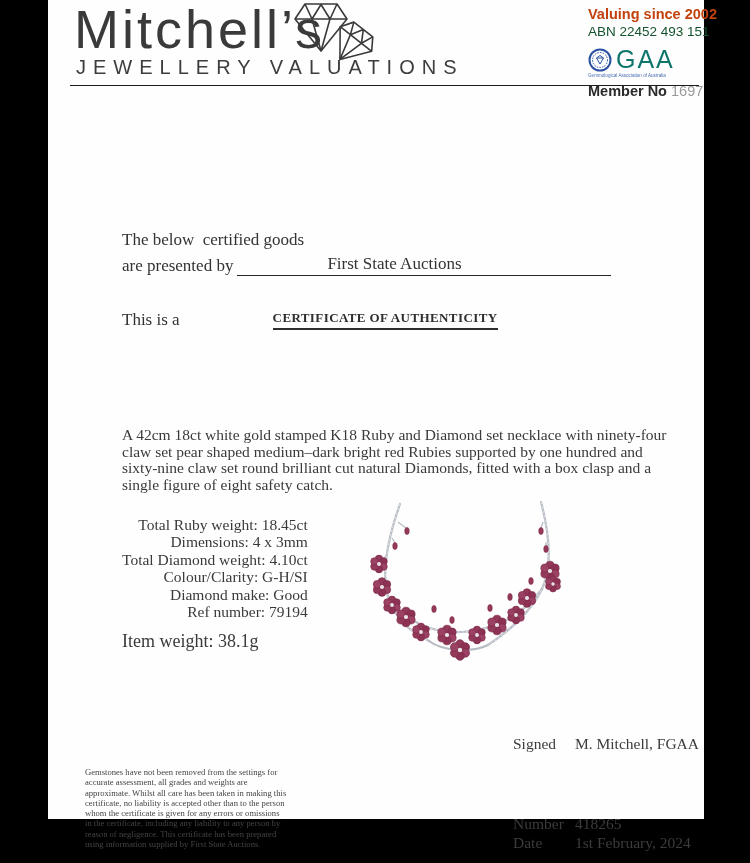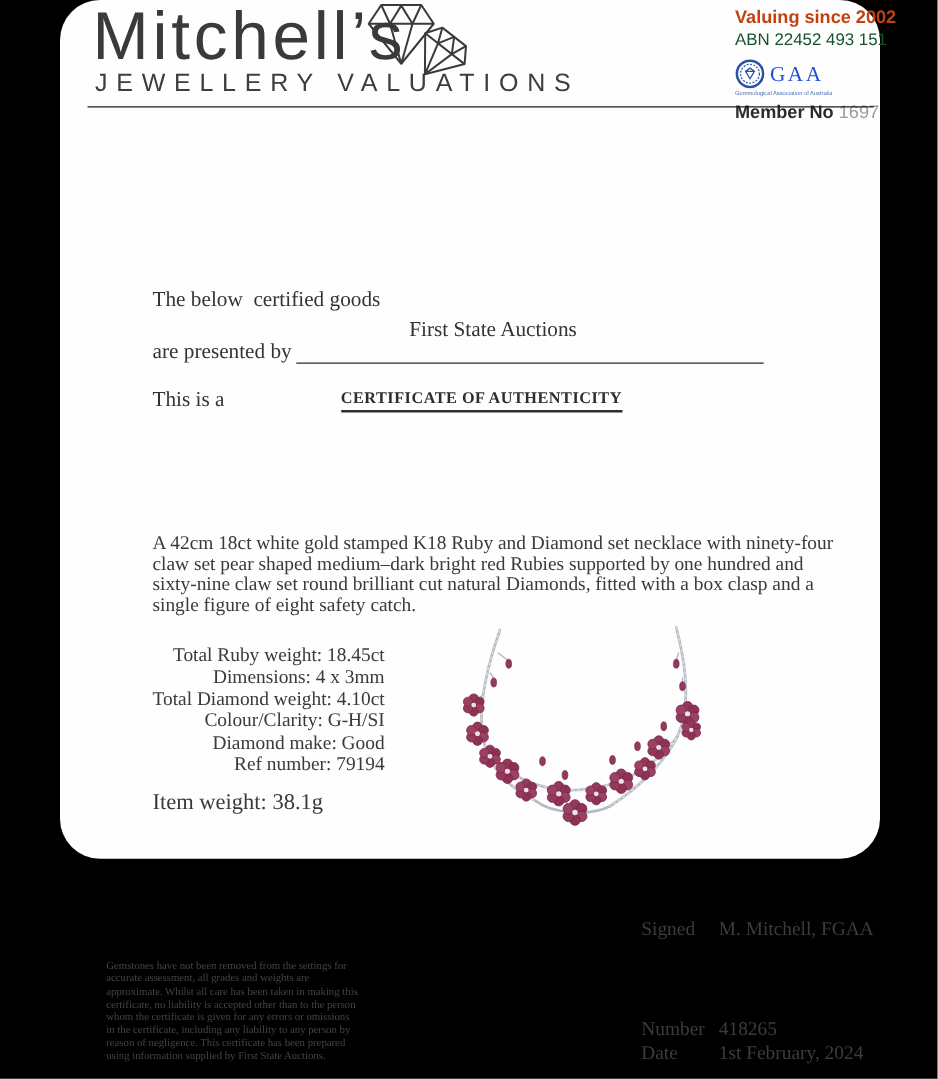--- a/index.html
+++ b/index.html
@@ -1,23 +1,22 @@
 <!DOCTYPE html>
 <html><head>
 <meta charset="utf-8">
 <style>
   html,body{margin:0;padding:0;}
   body{
     width:750px;height:863px;background:#000;position:relative;overflow:hidden;
     font-family:"Liberation Serif","DejaVu Serif",serif;
   }
   .page{
-    position:absolute;left:48px;top:0;width:656px;height:687px;background:#fefefe;
+    position:absolute;left:48px;top:0;width:656px;height:819px;background:#fefefe;
     color:#353535;
-    border-radius:32px;
   }
   
   .logo-name{
     position:absolute;left:26px;top:-2px;
     font-family:"Liberation Sans","DejaVu Sans",sans-serif;
     font-weight:300;font-size:54px;letter-spacing:3px;color:#3a3a3a;
   }
   .logo-diamonds{position:absolute;left:244px;top:1px;}
   .logo-tagline{
     position:absolute;left:28px;top:56px;
@@ -25,38 +24,38 @@
     font-weight:400;font-size:20px;letter-spacing:7px;color:#3d3d3d;
   }
   .hdr-right{
     position:absolute;left:540px;top:6px;width:115px;
     font-family:"Liberation Sans","DejaVu Sans",sans-serif;
   }
   .valuing{font-size:14.5px;font-weight:bold;color:#c2410c;white-space:nowrap;}
   .abn{font-size:13.5px;color:#14532d;margin-top:2px;white-space:nowrap;}
   .gaa-row{margin-top:8px;display:flex;align-items:center;gap:4px;}
   .gaa-text{
-    font-family:Liberation Serif, serif;
-    font-size:17px;color:#1d4ed8;letter-spacing:2px;line-height:1;
+    font-family:Liberation Sans, sans-serif;
+    font-size:25px;color:#0f766e;letter-spacing:2px;line-height:1;
   }
   .gaa-sub{font-size:4.6px;color:#4b6fb5;margin-top:1px;white-space:nowrap;}
   .member{font-size:14.5px;margin-top:5px;white-space:nowrap;}
   .member b{color:#2b2b2b;font-weight:bold;}
   .member span{color:#9b9b9b;}
   .header-rule{
     position:absolute;left:22px;top:85px;width:629px;height:0;
     border-top:1.6px solid #1c1c1c;
   }
   
   .presented{position:absolute;left:74px;top:230px;font-size:17px;color:#333;}
   .presented .l1{white-space:pre-wrap;}
   .presented .l2{display:flex;align-items:flex-end;margin-top:4px;}
   .blank-line{
     display:inline-block;width:374px;border-bottom:1.6px solid #2a2a2a;
-    margin-left:4px;padding-bottom:16px;
+    margin-left:4px;padding-bottom:1px;
   }
   .presenter{margin-left:90px;}
   
   .cert-row{position:absolute;left:74px;top:310px;font-size:17px;color:#333;display:flex;}
   .cert-title{
     margin-left:93px;font-size:13px;font-weight:bold;color:#2e2e2e;
     letter-spacing:.4px;border-bottom:2px solid #2e2e2e;padding-bottom:1px;white-space:nowrap;text-align:center;
   }
   
   .description{

